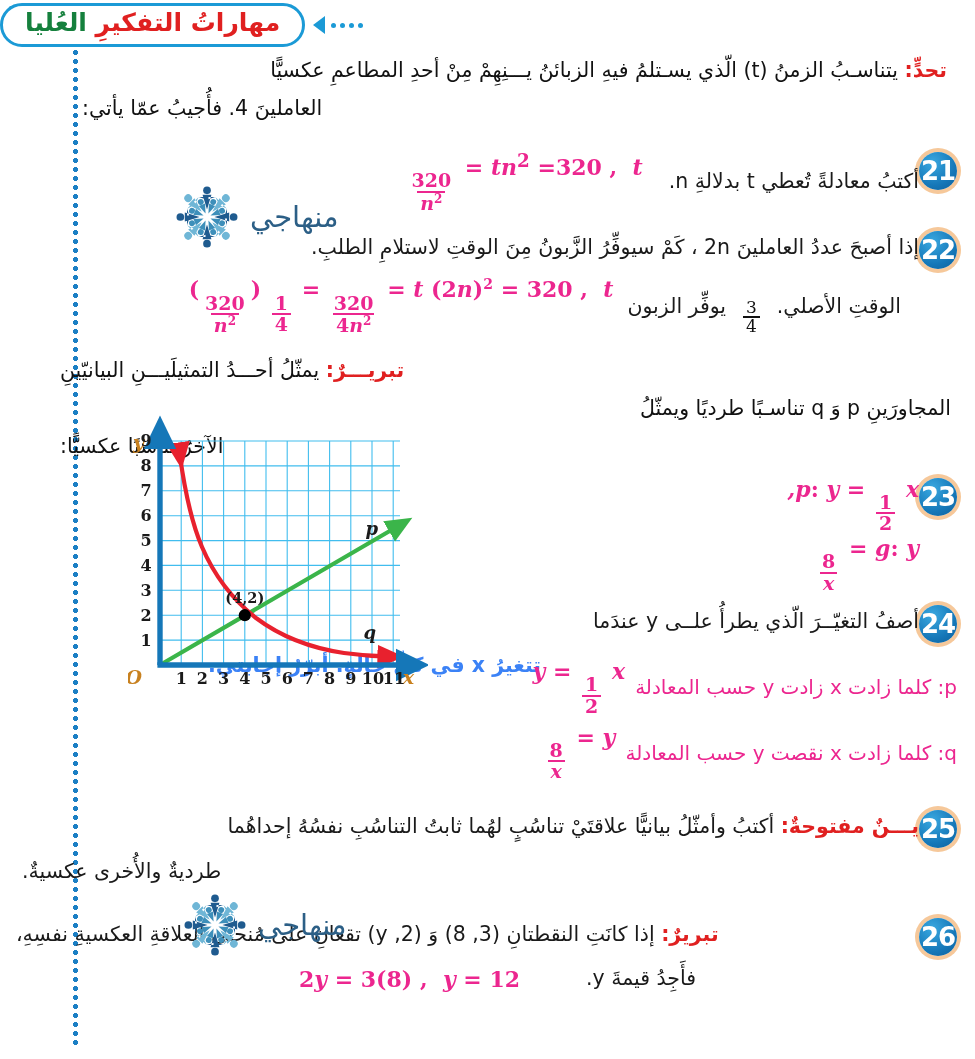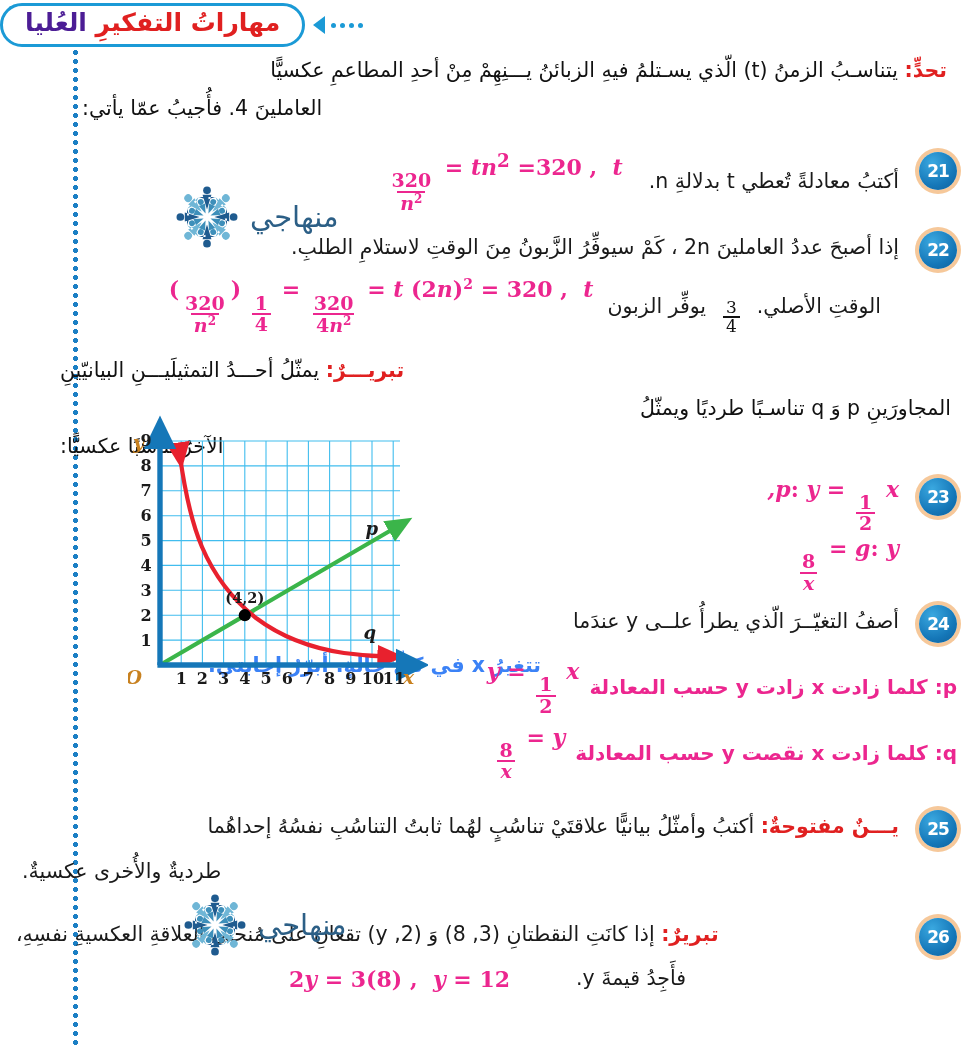--- a/index.html
+++ b/index.html
@@ -26,21 +26,21 @@
     border-radius:22px;
     padding:3px 22px 6px 22px;
     background:#ffffff;
     font-size:25px;
     font-weight:bold;
     color:#e02020;
     letter-spacing:0px;
     white-space:nowrap;
     line-height:1.15;
   }
-  .header-pill .blu{ color:#4c1d95; }
+  .header-pill .blu{ color:#15803d; }
   .header-arrow{
     width:0;height:0;
     border-top:9px solid transparent;
     border-bottom:9px solid transparent;
     border-right:12px solid #1b9ad6;
     margin-right:-2px;
   }
   .header-dots{
     display:flex;gap:4px;align-items:center;margin-right:2px;
   }
@@ -112,26 +112,26 @@
     margin-bottom:4px;
   }
   .badge{
     flex:0 0 auto;
     width:38px;height:38px;
     border-radius:50%;
     background:
       radial-gradient(circle at 35% 28%, #3aa8e0 0%, #1577b8 62%, #0e5f99 100%);
     box-shadow:0 0 0 4px #f6c89a;
     color:#ffffff;
-    font-size:17px;
+    font-size:26px;
     font-weight:bold;
     display:flex;align-items:center;justify-content:center;
     font-family:"DejaVu Sans","Liberation Sans",sans-serif;
     margin-top:2px;
-    margin-left:20px;
+    margin-left:0;
     letter-spacing:-1px;
   }
   .qbody{ flex:1 1 auto; min-width:0; }
 
   .qtext{
     font-size:20.5px;
     line-height:1.8;
     text-align:justify;
   }
   .ans{
@@ -170,21 +170,21 @@
     display:flex;flex-direction:row;align-items:center;direction:rtl;
     justify-content:flex-start;
     gap:10px;
     color:#ec268f;
     font-size:20px;
     font-weight:bold;
     margin-top:2px;
   }
   .ansline .txtar{
     font-family:"DejaVu Sans","Liberation Sans",sans-serif;
-    font-weight:bold;
+    font-weight:normal;
     white-space:nowrap;
   }
   .ansline .eq{
     font-family:"DejaVu Serif","Liberation Serif",serif;
     font-size:22px; white-space:nowrap;
   }
 </style>
 </head>
 <body>
 

